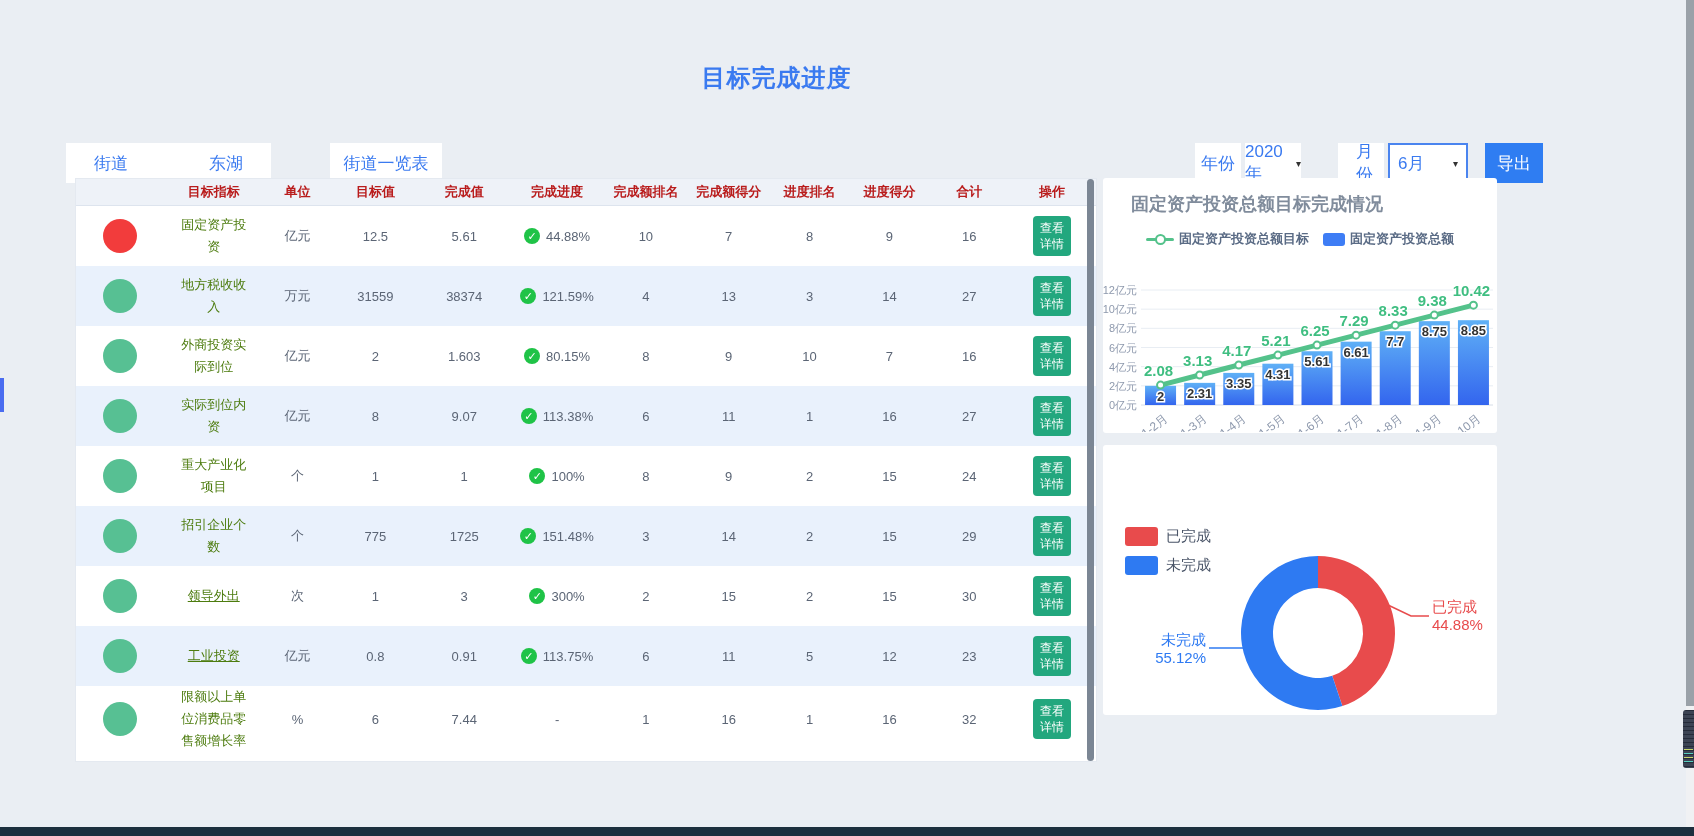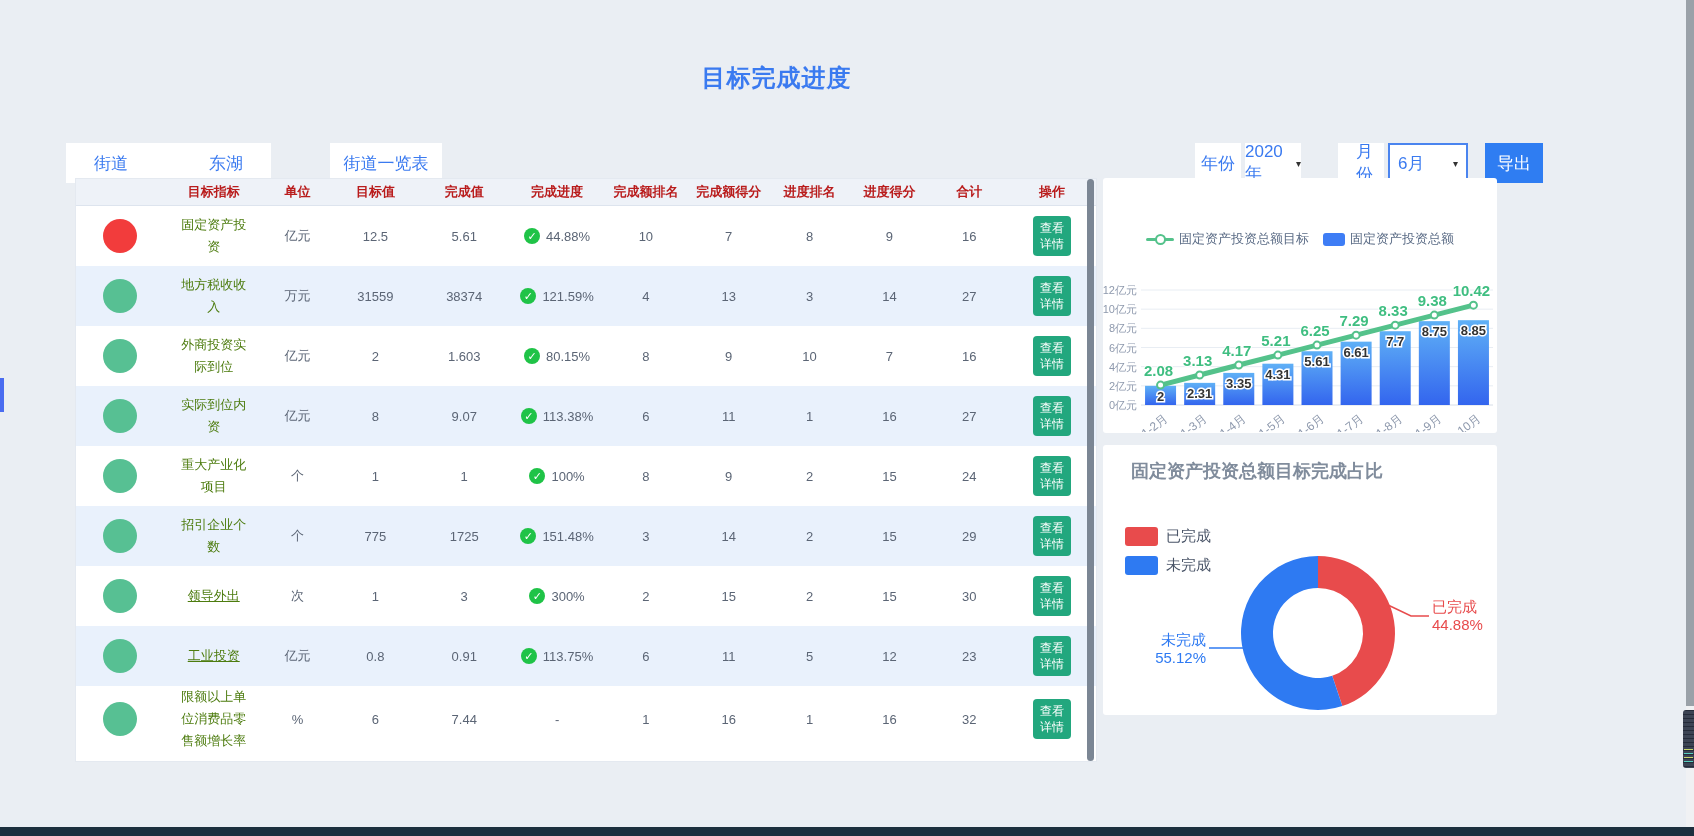--- a/index.html
+++ b/index.html
@@ -46,21 +46,21 @@
   .check-ic{width:16px;height:16px;border-radius:50%;background:#1fc347;color:#fff;
     font-size:11px;line-height:16px;text-align:center;display:inline-block;margin-right:6px;font-weight:bold;}
   .op-btn{background:#22a77e;color:#fff;border:none;border-radius:4px;width:38px;
     padding:4px 2px;font-size:12px;line-height:16px;cursor:pointer;}
   .inner-scrollbar{position:absolute;right:2px;top:0;width:7px;height:582px;background:#7b8694;border-radius:4px;}
   
   .card{position:absolute;left:1103px;width:394px;background:#fff;border-radius:3px;}
   .card1{top:178px;height:255px;}
   .card2{top:445px;height:270px;}
   .card-title{position:absolute;left:28px;top:14px;font-size:18px;font-weight:bold;color:#808c9c;}
-  .legend-row{position:absolute;top:52px;left:0;width:100%;display:flex;justify-content:center;gap:14px;font-size:13px;color:#5a6b85;}
+  .legend-row{position:absolute;top:52px;left:0;width:100%;display:flex;justify-content:center;gap:14px;font-size:13px;color:#5a6b85;font-weight:bold;}
   .legend-item{display:flex;align-items:center;gap:5px;cursor:pointer;}
   .line-sample{width:28px;height:3px;background:#54c28b;position:relative;border-radius:2px;}
   .line-sample::after{content:"";position:absolute;left:9px;top:-4px;width:7px;height:7px;border:2px solid #54c28b;border-radius:50%;background:#fff;}
   .bar-sample{width:22px;height:13px;background:#3e7df5;border-radius:3px;}
   .chart-svg{position:absolute;left:0;top:76px;}
   .pie-svg{position:absolute;left:0;top:0;}
   .pie-legend{position:absolute;left:22px;top:82px;display:flex;flex-direction:column;gap:10px;font-size:15px;color:#4a5568;}
   .pie-legend .legend-item{gap:8px;}
   .swatch{width:33px;height:19px;border-radius:3px;display:inline-block;}
   
@@ -322,20 +322,21 @@
         <div class="cell c-total">32</div>
         <div class="cell c-op">
           <button class="op-btn"><span>查看</span><br><span>详情</span></button>
         </div>
       </div>
     </div>
   <div class="inner-scrollbar"></div>
 </div>
 
 <div class="card card1">
+  <div class="card-title">固定资产投资总额目标完成情况</div>
   <div class="legend-row">
     <span class="legend-item">
       <span class="line-sample"></span>
       <span>固定资产投资总额目标</span>
     </span>
     <span class="legend-item">
       <span class="bar-sample"></span>
       <span>固定资产投资总额</span>
     </span>
   </div>
@@ -403,21 +404,20 @@
       <text x="182.8888888888889" y="166" text-anchor="end" font-size="12" fill="#8e99ad" transform="rotate(-38 182.8888888888889 166)">1-5月</text>
       <text x="222" y="166" text-anchor="end" font-size="12" fill="#8e99ad" transform="rotate(-38 222 166)">1-6月</text>
       <text x="261.11111111111114" y="166" text-anchor="end" font-size="12" fill="#8e99ad" transform="rotate(-38 261.11111111111114 166)">1-7月</text>
       <text x="300.22222222222223" y="166" text-anchor="end" font-size="12" fill="#8e99ad" transform="rotate(-38 300.22222222222223 166)">1-8月</text>
       <text x="339.33333333333337" y="166" text-anchor="end" font-size="12" fill="#8e99ad" transform="rotate(-38 339.33333333333337 166)">1-9月</text>
       <text x="378.44444444444446" y="166" text-anchor="end" font-size="12" fill="#8e99ad" transform="rotate(-38 378.44444444444446 166)">1-10月</text>
     </svg>
 </div>
 
 <div class="card card2">
-  <div class="card-title">固定资产投资总额目标完成占比</div>
   <div class="pie-legend">
     <span class="legend-item">
       <span class="swatch" id="swatch-done" style="background: rgb(232, 75, 76);"></span>
       <span>已完成</span>
     </span>
     <span class="legend-item">
       <span class="swatch" id="swatch-undone" style="background: rgb(46, 122, 242);"></span>
       <span>未完成</span>
     </span>
   </div>

